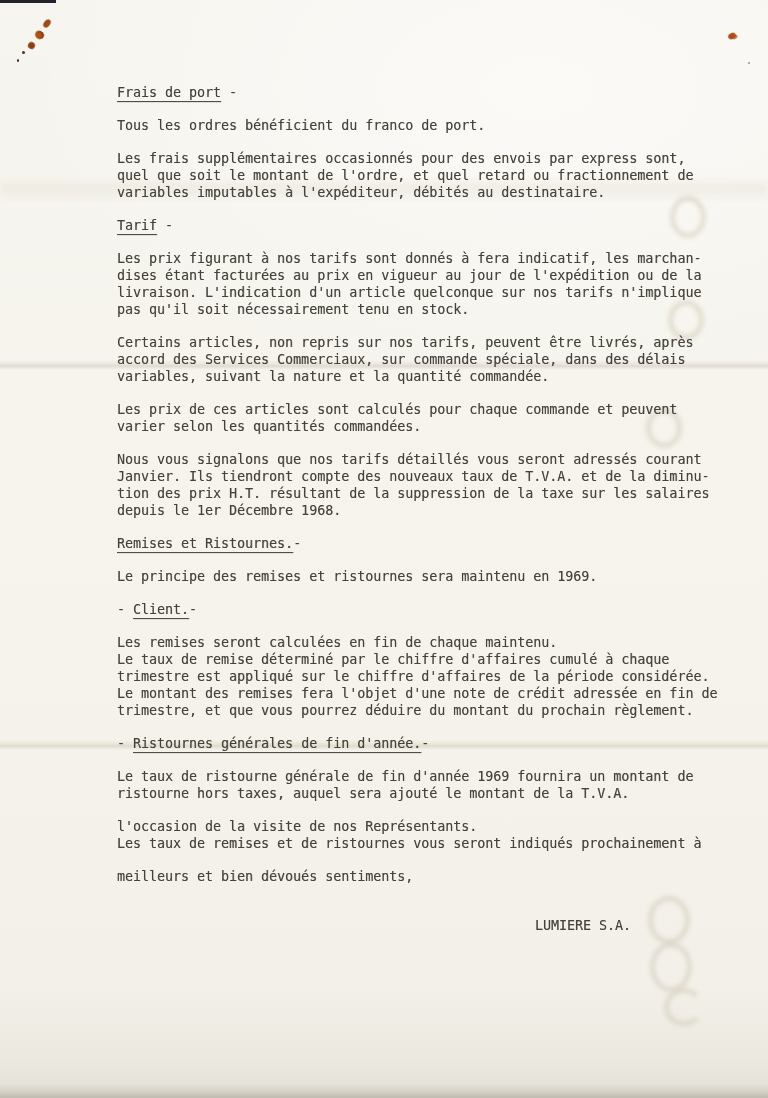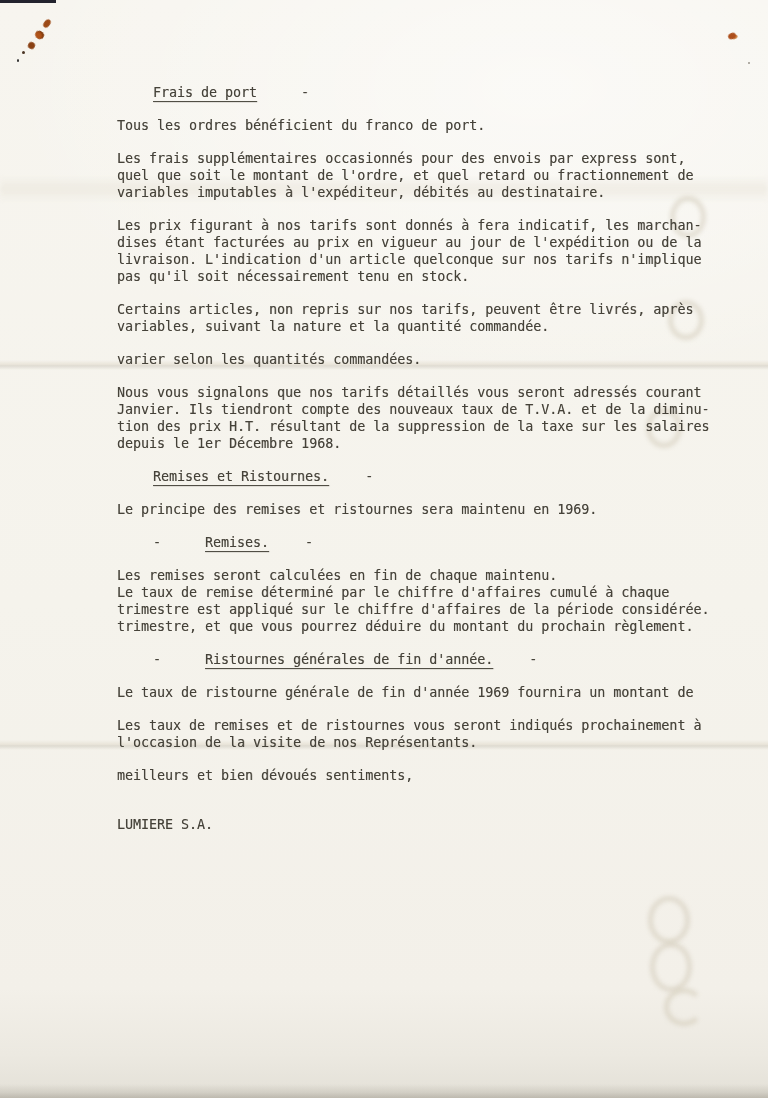--- a/index.html
+++ b/index.html
@@ -15,28 +15,28 @@
     color:#454239;
     overflow:hidden;
   }
   .doc-body{
     position:absolute;left:117px;top:84px;width:606px;
     font-size:13.3px;line-height:17px;
     text-shadow:0.3px 0.3px 0.4px rgba(70,64,58,0.45);
   }
   .block{margin:0 0 16px 0;}
   .line{white-space:pre;}
-  .heading span{white-space:pre;margin-left:36px;}
+  .heading span{white-space:pre;}
   .u{
     text-decoration:underline;
     text-underline-offset:3.5px;
     text-decoration-thickness:1.4px;
     text-decoration-color:rgba(69,66,57,0.9);
   }
-  .signature{margin-top:32px;white-space:pre;}
+  .signature{margin-top:32px;margin-left:418px;white-space:pre;}
 
   
   .scan-bar{position:absolute;left:0;top:0;width:56px;height:3px;background:#23232e;}
   .stain{position:absolute;border-radius:50%;filter:blur(0.4px);}
   .stain.s1{left:44px;top:19px;width:6px;height:9px;background:#9c4a16;transform:rotate(38deg);}
   .stain.s2{left:35px;top:31px;width:9px;height:8px;background:#b05318;box-shadow:inset -1px 1px 2px #6e3008;transform:rotate(30deg);}
   .stain.s3{left:28px;top:42px;width:7px;height:7px;background:#8a4114;transform:rotate(25deg);}
   .stain.s4{left:22px;top:51px;width:3px;height:3px;background:#4a3524;}
   .stain.s5{left:17px;top:59px;width:2px;height:3px;background:#2c2c2c;}
   .stain.tr1{left:728px;top:33px;width:8px;height:6px;background:#ad4f1c;transform:rotate(-24deg);box-shadow:2px 2px 0 -1px #c97b3a;}
@@ -94,74 +94,81 @@
     <div class="block">
       <div class="line">Tous les ordres bénéficient du franco de port.</div>
     </div>
 
     <div class="block">
       <div class="line">Les frais supplémentaires occasionnés pour des envois par express sont,</div>
       <div class="line">quel que soit le montant de l'ordre, et quel retard ou fractionnement de</div>
       <div class="line">variables imputables à l'expéditeur, débités au destinataire.</div>
     </div>
 
+    <div class="block heading">
+      <span class="u">Tarif</span><span> -</span>
+    </div>
 
     <div class="block">
       <div class="line">Les prix figurant à nos tarifs sont donnés à fera indicatif, les marchan-</div>
       <div class="line">dises étant facturées au prix en vigueur au jour de l'expédition ou de la</div>
       <div class="line">livraison. L'indication d'un article quelconque sur nos tarifs n'implique</div>
       <div class="line">pas qu'il soit nécessairement tenu en stock.</div>
     </div>
 
     <div class="block">
       <div class="line">Certains articles, non repris sur nos tarifs, peuvent être livrés, après</div>
+      <div class="line">accord des Services Commerciaux, sur commande spéciale, dans des délais</div>
       <div class="line">variables, suivant la nature et la quantité commandée.</div>
     </div>
 
     <div class="block">
+      <div class="line">Les prix de ces articles sont calculés pour chaque commande et peuvent</div>
       <div class="line">varier selon les quantités commandées.</div>
     </div>
 
     <div class="block">
       <div class="line">Nous vous signalons que nos tarifs détaillés vous seront adressés courant</div>
       <div class="line">Janvier. Ils tiendront compte des nouveaux taux de T.V.A. et de la diminu-</div>
       <div class="line">tion des prix H.T. résultant de la suppression de la taxe sur les salaires</div>
       <div class="line">depuis le 1er Décembre 1968.</div>
     </div>
 
     <div class="block heading">
       <span class="u">Remises et Ristournes.</span><span>-</span>
     </div>
 
     <div class="block">
       <div class="line">Le principe des remises et ristournes sera maintenu en 1969.</div>
     </div>
 
     <div class="block heading">
-      <span>- </span><span class="u">Remises.</span><span>-</span>
+      <span>- </span><span class="u">Client.</span><span>-</span>
     </div>
 
     <div class="block">
       <div class="line">Les remises seront calculées en fin de chaque maintenu.</div>
       <div class="line">Le taux de remise déterminé par le chiffre d'affaires cumulé à chaque</div>
       <div class="line">trimestre est appliqué sur le chiffre d'affaires de la période considérée.</div>
+      <div class="line">Le montant des remises fera l'objet d'une note de crédit adressée en fin de</div>
       <div class="line">trimestre, et que vous pourrez déduire du montant du prochain règlement.</div>
     </div>
 
     <div class="block heading">
       <span>- </span><span class="u">Ristournes générales de fin d'année.</span><span>-</span>
     </div>
 
     <div class="block">
       <div class="line">Le taux de ristourne générale de fin d'année 1969 fournira un montant de</div>
+      <div class="line">ristourne hors taxes, auquel sera ajouté le montant de la T.V.A.</div>
     </div>
 
     <div class="block">
+      <div class="line">l'occasion de la visite de nos Représentants.</div>
       <div class="line">Les taux de remises et de ristournes vous seront indiqués prochainement à</div>
-      <div class="line">l'occasion de la visite de nos Représentants.</div>
     </div>
 
     <div class="block">
       <div class="line">meilleurs et bien dévoués sentiments,</div>
     </div>
 
     <div class="signature">LUMIERE S.A.</div>
 
   </div>
 

